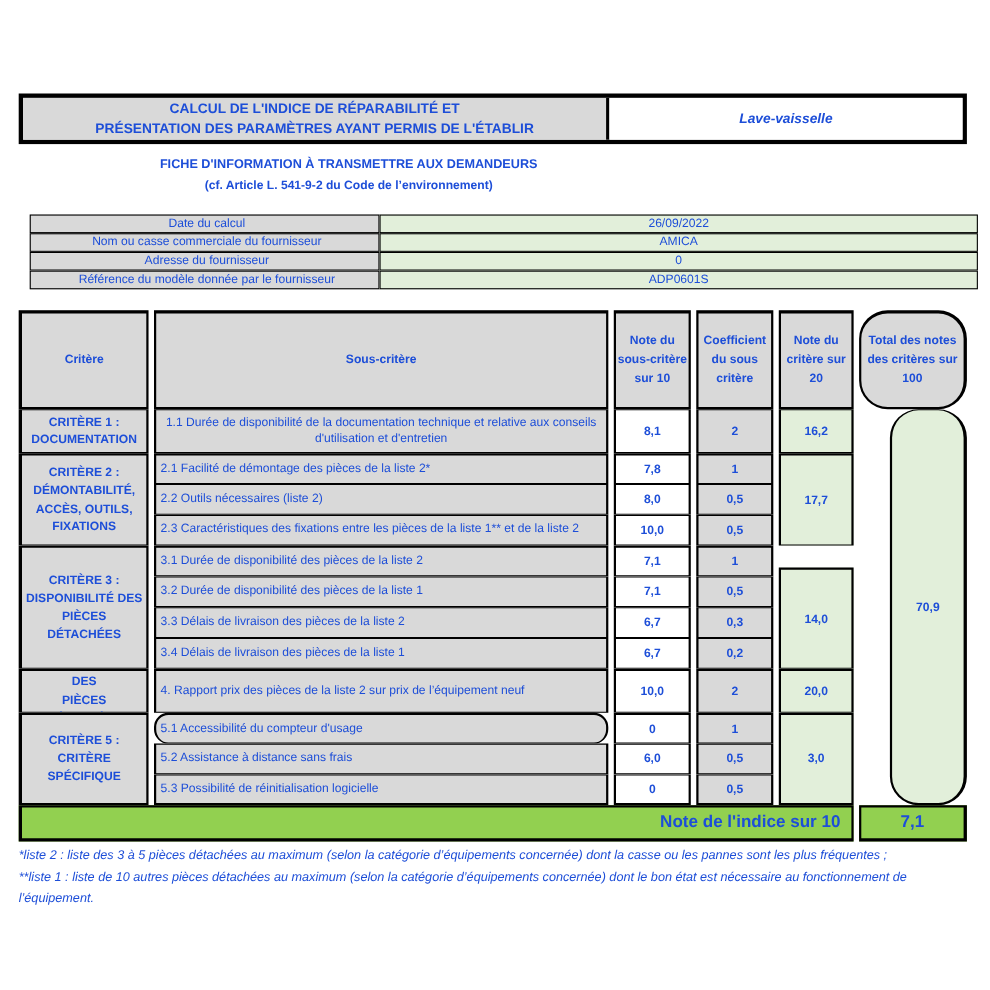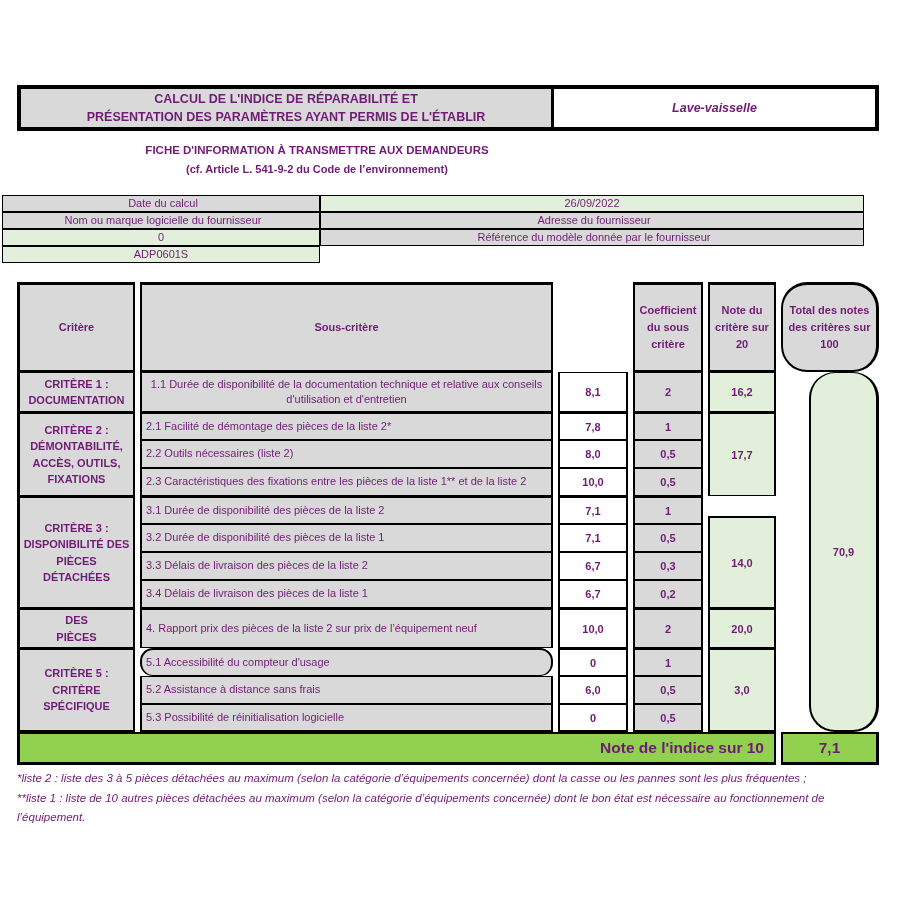--- a/index.html
+++ b/index.html
@@ -1,35 +1,35 @@
 <!DOCTYPE html>
 <html><head>
 <meta charset="utf-8">
 <style>
   html,body{margin:0;padding:0;background:#fff;}
   .page{position:relative;width:900px;height:896px;background:#ffffff;
-        font-family:"Liberation Sans",sans-serif;color:#701a75;overflow:hidden;}
+        font-family:"Liberation Sans",sans-serif;color:#1d4ed8;overflow:hidden;}
 
   
   .title-box{position:absolute;left:17px;top:85px;width:862px;height:46px;
              box-sizing:border-box;border:4px solid #000;display:flex;}
   .title-left{flex:0 0 533px;background:#d9d9d9;border-right:3px solid #000;
               box-sizing:border-box;display:flex;flex-direction:column;
               justify-content:center;align-items:center;
               font-weight:bold;font-size:12.5px;line-height:18px;text-align:center;}
   .title-right{flex:1;background:#fff;display:flex;align-items:center;justify-content:center;
                font-weight:bold;font-style:italic;font-size:12.5px;}
 
   
   .subtitle{position:absolute;left:17px;top:141px;width:600px;text-align:center;}
   .subtitle .l1{font-weight:bold;font-size:11.5px;line-height:19px;}
   .subtitle .l2{font-weight:bold;font-size:11px;line-height:19px;}
 
   
-  .info-table{position:absolute;left:2px;top:195px;display:grid;
+  .info-table{position:absolute;left:27px;top:195px;display:grid;
               grid-template-columns:318px 544px;grid-auto-rows:17px;}
   .info-table .cell{font-size:11px;line-height:1;}
   .info-label{justify-content:flex-start;padding-left:4px;background:#d9d9d9;
               border-left-width:2px;border-right-width:2px;}
   .info-value{background:#e2efda;}
   .irow-first{border-top-width:2px;}
   .irow-last{border-bottom-width:2px;}
   .iright{border-right-width:2px;}
 
   
@@ -80,31 +80,33 @@
   </div>
 
   <div class="subtitle">
     <div class="l1">FICHE D'INFORMATION À TRANSMETTRE AUX DEMANDEURS</div>
     <div class="l2">(cf. Article L. 541-9-2 du Code de l’environnement)</div>
   </div>
 
   <div class="info-table">
     <div class="cell info-label irow-first">Date du calcul</div>
     <div class="cell info-value irow-first iright">26/09/2022</div>
-    <div class="cell info-label">Nom ou marque logicielle du fournisseur</div>
+    <div class="cell info-label">Nom ou casse commerciale du fournisseur</div>
+    <div class="cell info-value iright">AMICA</div>
     <div class="cell info-label">Adresse du fournisseur</div>
     <div class="cell info-value iright">0</div>
     <div class="cell info-label irow-last">Référence du modèle donnée par le fournisseur</div>
     <div class="cell info-value irow-last iright">ADP0601S</div>
   </div>
 
   <div class="score-table">
 
     <div class="cell gray hcell" style="grid-row:1;grid-column:3;">Sous-critère</div>
     <div class="cell gray hcell bl3" style="grid-row:1;grid-column:1;">Critère</div>
+    <div class="cell gray hcell" style="grid-row:1;grid-column:5;">Note du sous-critère sur 10</div>
     <div class="cell gray hcell" style="grid-row:1;grid-column:7;">Coefficient du sous critère</div>
     <div class="cell gray hcell" style="grid-row:1;grid-column:9;">Note du critère sur 20</div>
     <div class="cell gray hcell br3" style="grid-row:1;grid-column:11;">Total des notes des critères sur 100</div>
 
     <div class="cell gray crit" style="grid-row:2;grid-column:1;">CRITÈRE 1 :
 DOCUMENTATION</div>
     <div class="cell gray crit bt2" style="grid-row:3 / span 3;grid-column:1;">CRITÈRE 2 :
 DÉMONTABILITÉ,
 ACCÈS, OUTILS,
 FIXATIONS</div>

